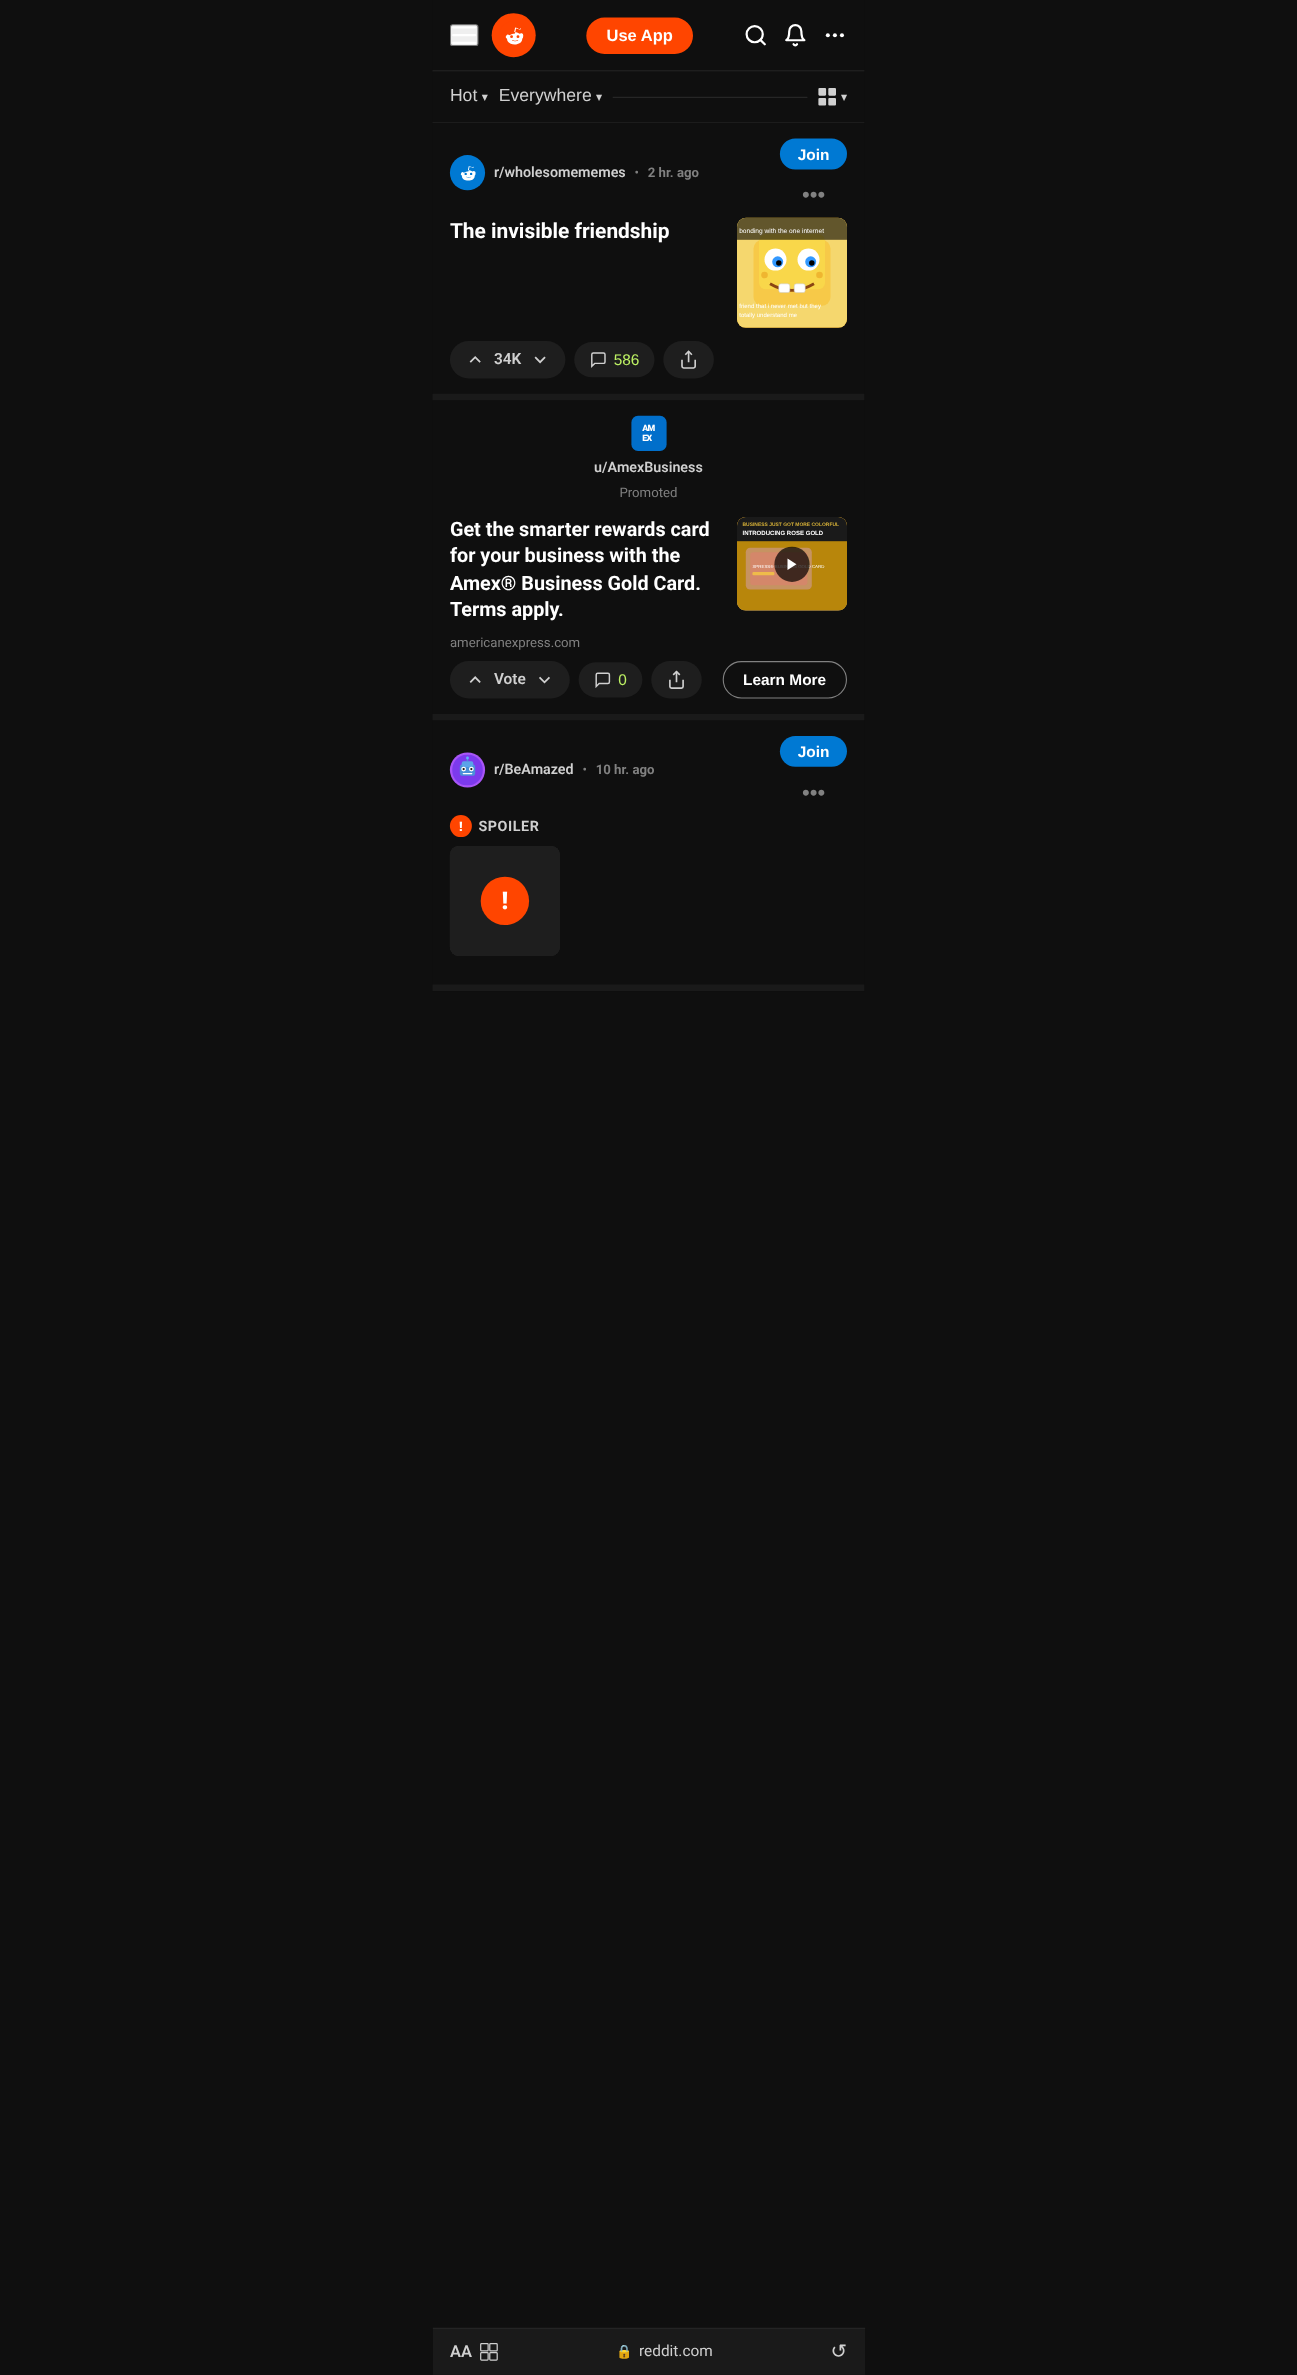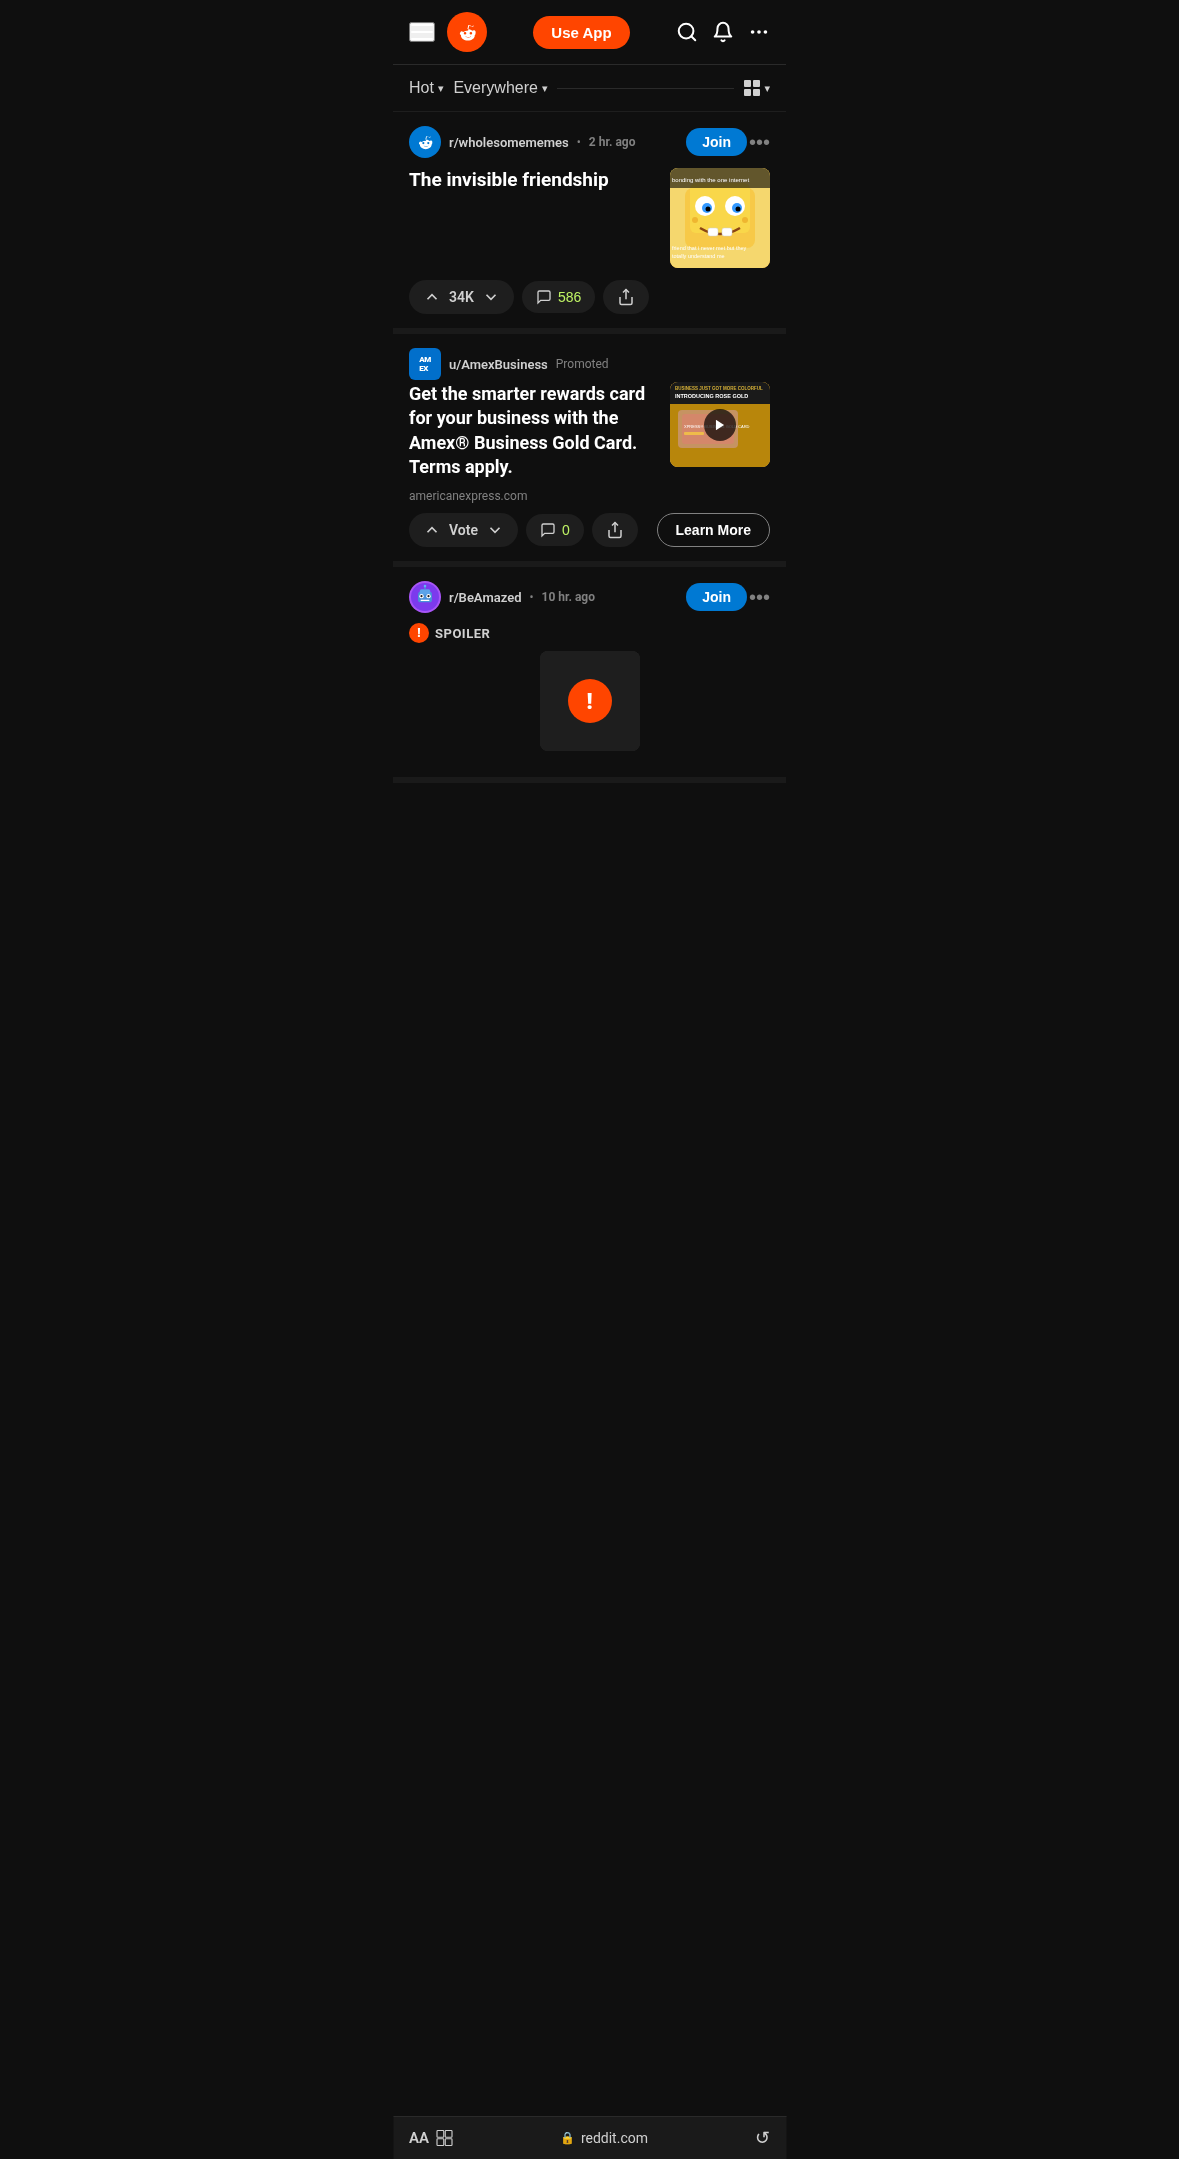--- a/index.html
+++ b/index.html
@@ -153,21 +153,22 @@
       color: #d0d0d0;
     }
     .post-time {
       font-size: 12px;
       color: #818181;
       font-weight: bold;
     }
     .post-header-right {
       display: flex;
       align-items: center;
-      gap: 2px;
+      gap: 14px;
+      flex-direction: column;
     }
     .join-btn {
       background-color: #0079d3;
       color: #fff;
       border: none;
       border-radius: 20px;
       padding: 6px 16px;
       font-size: 14px;
       font-weight: 600;
       cursor: pointer;
@@ -180,21 +181,20 @@
       font-size: 20px;
       line-height: 1;
     }
 
     
     .post-body {
       display: flex;
       align-items: flex-start;
       gap: 10px;
       margin-bottom: 12px;
-      justify-content: center;
     }
     .post-title {
       flex: 1;
       font-size: 19px;
       font-weight: 700;
       color: #ffffff;
       line-height: 1.3;
     }
     .post-thumbnail {
       width: 100px;
@@ -267,21 +267,22 @@
       color: #d0d0d0;
       padding: 8px 14px;
       cursor: pointer;
     }
 
     
     .ad-header {
       display: flex;
       align-items: center;
       gap: 8px;
-      margin-bottom: 2px;
+      margin-bottom: 15px;
+      flex-direction: column;
     }
     .amex-icon {
       width: 32px;
       height: 32px;
       border-radius: 6px;
       background: #016fcb;
       display: flex;
       align-items: center;
       justify-content: center;
       color: white;

